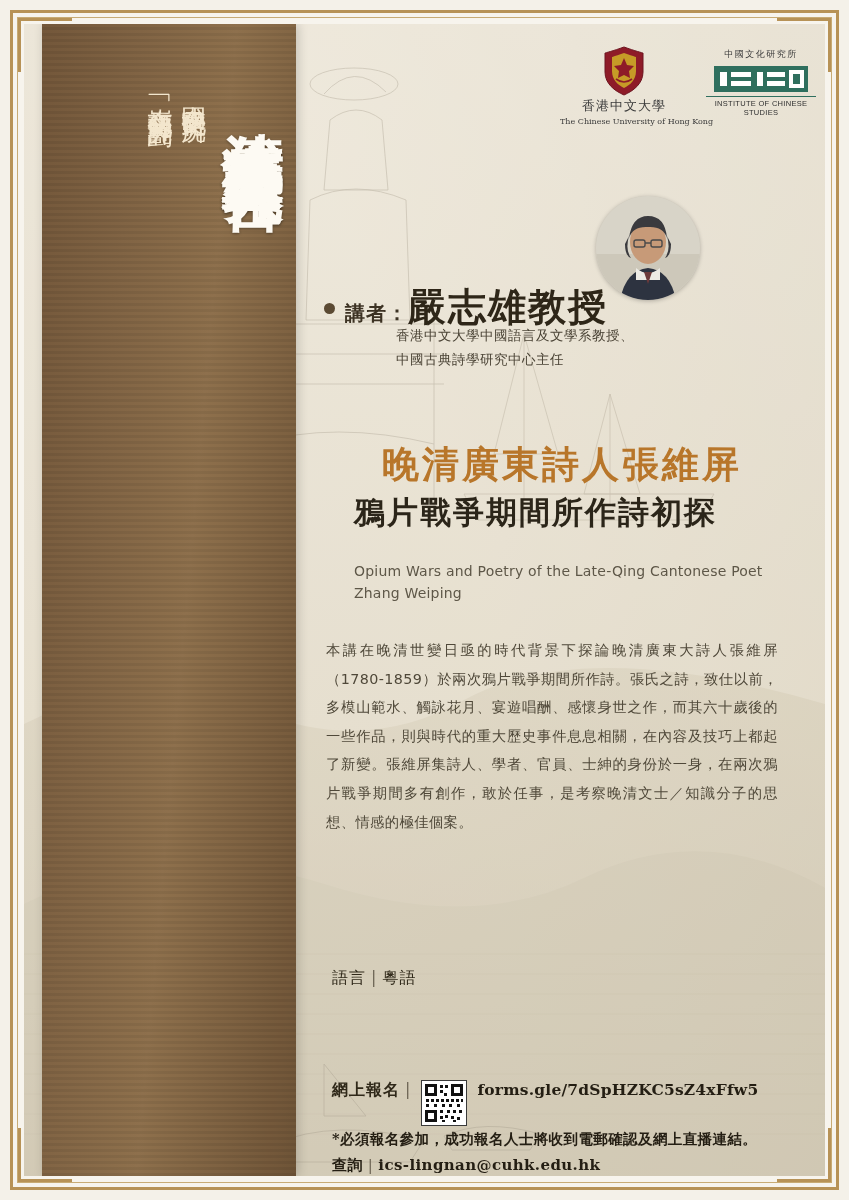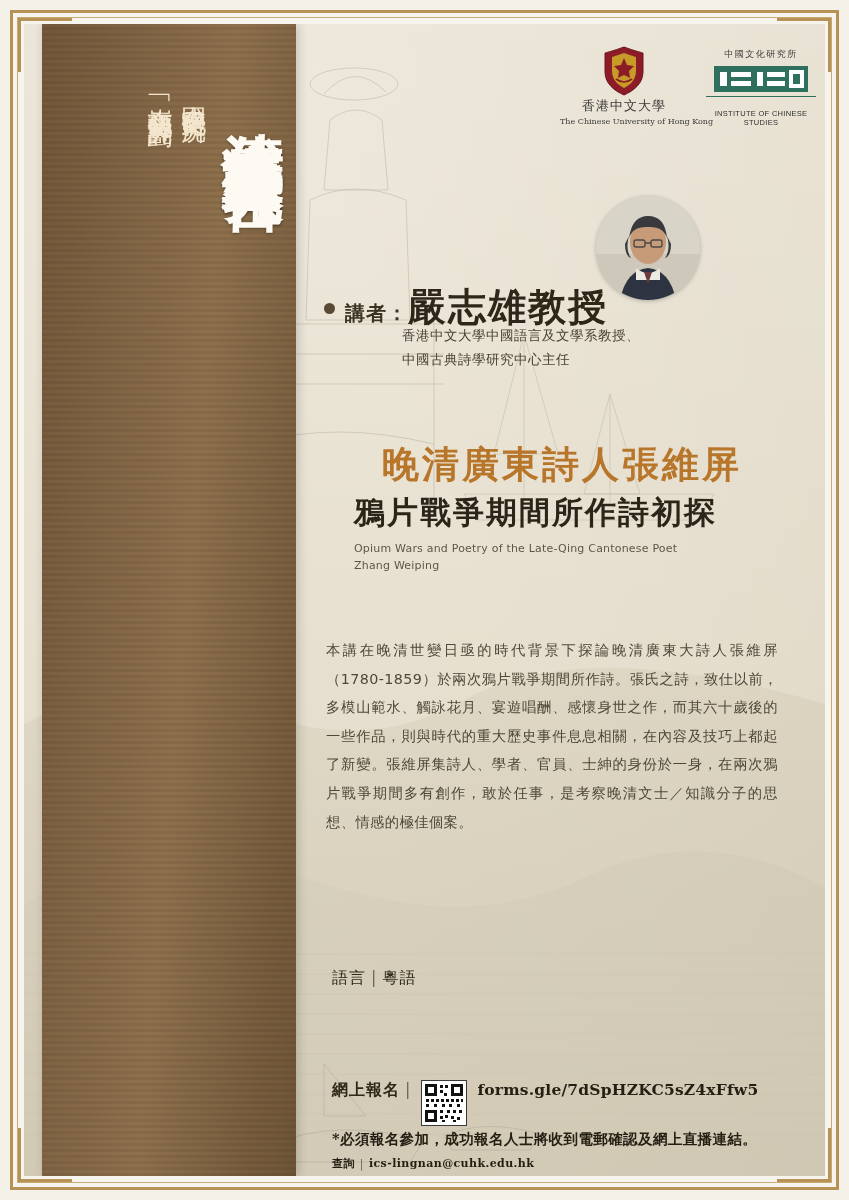--- a/index.html
+++ b/index.html
@@ -167,21 +167,21 @@
   .ics-mark {
     margin: 3px auto 2px;
     width: 96px; height: 30px;
     display: block;
   }
   .logo-ics .en {
     font-size: 7.5px;
     letter-spacing: .3px;
     color: #2f2f2f;
     border-top: 1px solid #2f6f5e;
-    padding-top: 12px;
+    padding-top: 2px;
     display: inline-block;
     text-align: center;
   }
 
   
   .portrait {
     position: absolute;
     left: 272px; top: 172px;
     width: 104px; height: 104px;
     border-radius: 50%;
@@ -215,21 +215,21 @@
   }
   .speaker-name {
     font-family: "DejaVu Serif", "Liberation Serif", serif;
     font-size: 38px;
     font-weight: bold;
     color: #2e2618;
     letter-spacing: 2px;
   }
   .speaker-affil {
     position: absolute;
-    left: 78px; top: 300px;
+    left: 72px; top: 300px;
     width: 300px;
     font-family: "DejaVu Sans", sans-serif;
     font-size: 13.5px;
     line-height: 1.75;
     color: #4a4335;
     letter-spacing: .5px;
   }
 
   
   .talk {
@@ -250,24 +250,24 @@
     font-family: "DejaVu Serif", "Liberation Serif", serif;
     font-size: 31px;
     font-weight: bold;
     color: #2b2519;
     letter-spacing: 2px;
     line-height: 1.35;
     margin-top: 6px;
   }
   .talk-en {
     font-family: "DejaVu Sans", sans-serif;
-    font-size: 11px;
+    font-size: 14px;
     color: #5e5748;
     line-height: 1.55;
-    margin-top: 6px;
+    margin-top: 27px;
     letter-spacing: .2px;
   }
 
   
   .abstract {
     position: absolute;
     left: 2px; top: 612px;
     width: 452px;
     font-family: "DejaVu Sans", sans-serif;
     font-size: 14.3px;
@@ -337,21 +337,21 @@
   }
   .reg-note {
     margin-top: 4px;
     font-size: 14.5px;
     font-weight: bold;
     color: #241e13;
     letter-spacing: .4px;
   }
   .reg-contact {
     margin-top: 7px;
-    font-size: 11px;
+    font-size: 15px;
     font-weight: bold;
     color: #241e13;
     letter-spacing: .4px;
   }
   .reg-contact .sep { font-weight: normal; color: #6b6353; padding: 0 5px;}
 </style>
 </head>
 <body>
 
 <div class="poster">

